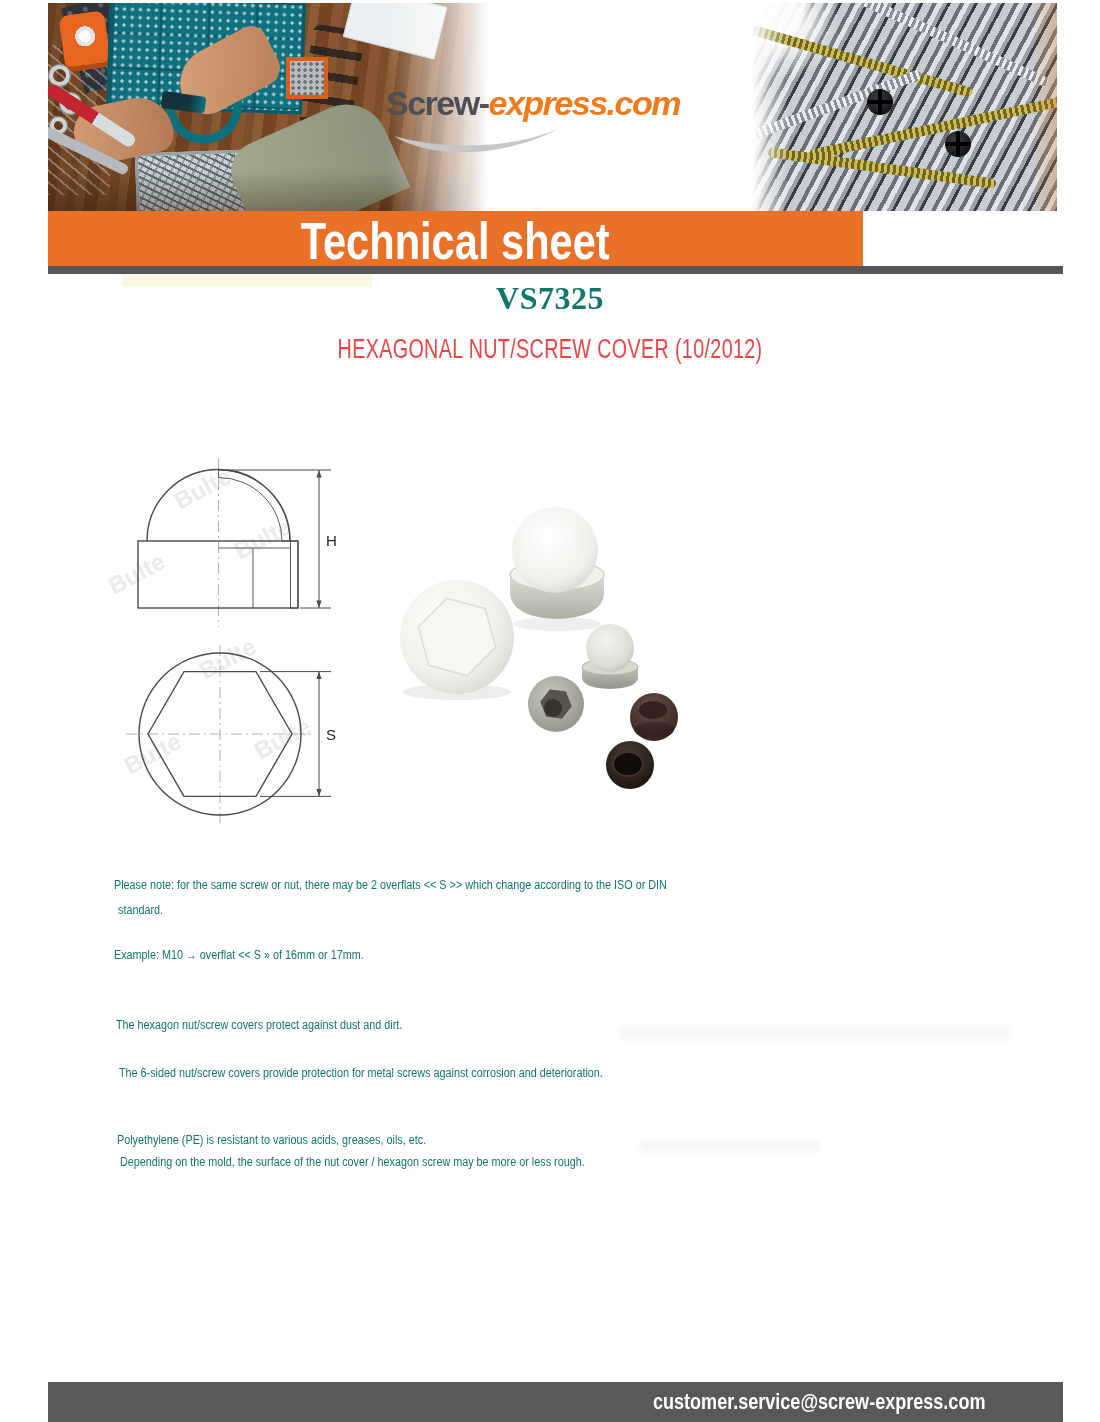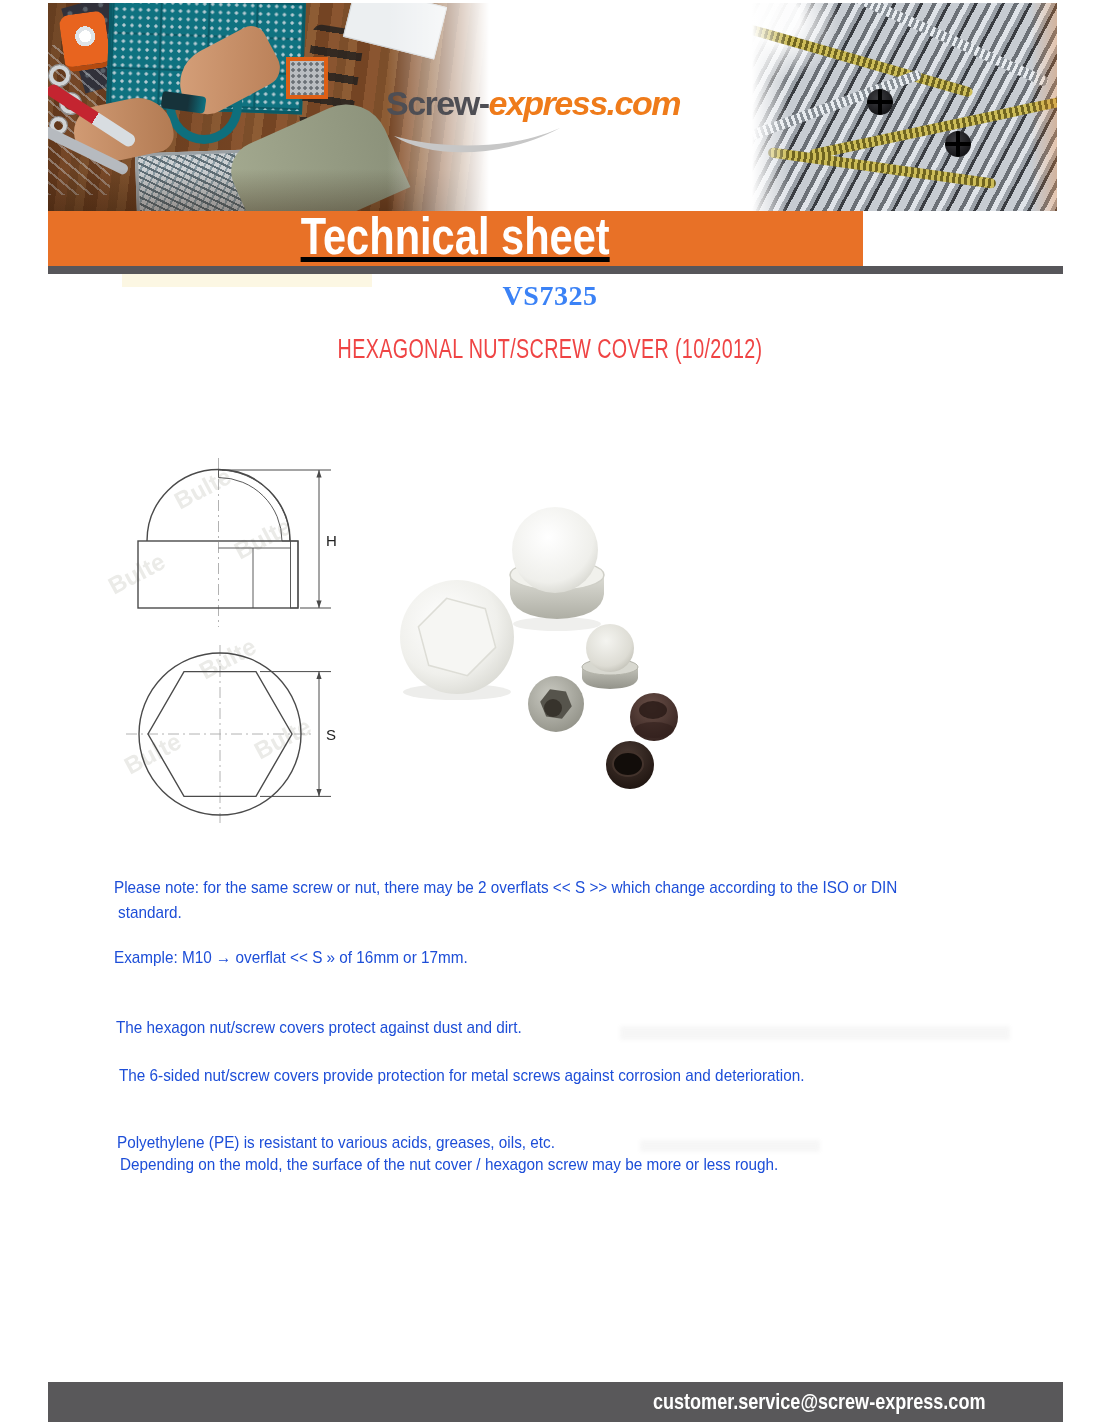--- a/index.html
+++ b/index.html
@@ -88,41 +88,41 @@
     background:linear-gradient(to right,rgba(255,255,255,0),rgba(235,130,50,.32));}
 
   
   .logoText{position:absolute;left:386px;top:84px;font-size:34px;font-weight:bold;
     letter-spacing:-1.5px;white-space:nowrap;}
   .lg1{color:#4e4e54;} .lg2{color:#ef7b1a;font-style:italic;}
   .swoosh{position:absolute;left:388px;top:122px;width:180px;height:40px;}
 
   
   .banner{position:absolute;left:48px;top:211px;width:815px;height:55px;background:#e87127;
-    display:flex;align-items:flex-end;justify-content:center;text-decoration:underline;}
+    display:flex;align-items:flex-start;justify-content:center;}
   .banner span{display:inline-block;color:#ffffff;font-size:52px;font-weight:bold;
     transform:scaleX(.8);white-space:nowrap;}
   .sepbar{position:absolute;left:48px;top:266px;width:1015px;height:8px;background:#57565a;}
   .artifact1{position:absolute;left:122px;top:274px;width:250px;height:13px;background:#faf3d4;opacity:.65;}
   .ghost{position:absolute;background:#8a8a8a;opacity:.07;filter:blur(2px);}
   .g1{left:620px;top:1026px;width:390px;height:14px;}
   .g2{left:640px;top:1140px;width:180px;height:12px;}
 
   
   .tline{position:absolute;white-space:nowrap;color:#161616;}
   .tline .sq{display:inline-block;transform-origin:0 50%;white-space:nowrap;}
   .center{left:0;width:100%;text-align:center;}
   .center .sq{transform-origin:50% 50%;}
-  .ref{top:280px;font-family:"Liberation Serif",serif;font-size:28px;font-weight:bold;
-    letter-spacing:.5px;color:#3b82f6;}
+  .ref{top:280px;font-family:"Liberation Serif",serif;font-size:32px;font-weight:bold;
+    letter-spacing:.5px;color:#0f766e;}
   .docTitle{top:334px;font-size:27px;color:#ef4444;}
   .docTitle .sq{transform:scaleX(.73);letter-spacing:.5px;}
   .article{left:113px;top:412px;font-size:20px;color:#141414;}
   .article .sq{transform:scaleX(.85);}
-  .body{font-size:17px;color:#1d4ed8;}
+  .body{font-size:12px;color:#0f766e;}
   .body .sq{transform:scaleX(.9);}
   .n1{left:114px;top:878px;} .n2{left:118px;top:903px;} .ex{left:114px;top:948px;}
   .p1{left:116px;top:1018px;} .p2{left:119px;top:1066px;}
   .p3{left:117px;top:1133px;} .p4{left:120px;top:1155px;}
 
   
   .drawSvg{position:absolute;left:100px;top:455px;width:260px;height:390px;}
   .photoSvg{position:absolute;left:392px;top:482px;width:330px;height:336px;}
   .oline{stroke:#4a4a4a;stroke-width:1.4;fill:none;}
   .thin{stroke:#4a4a4a;stroke-width:.9;fill:none;}

